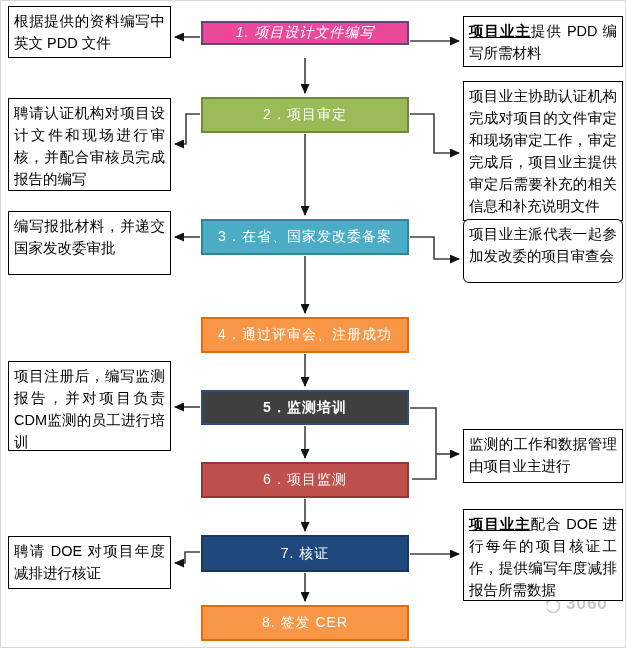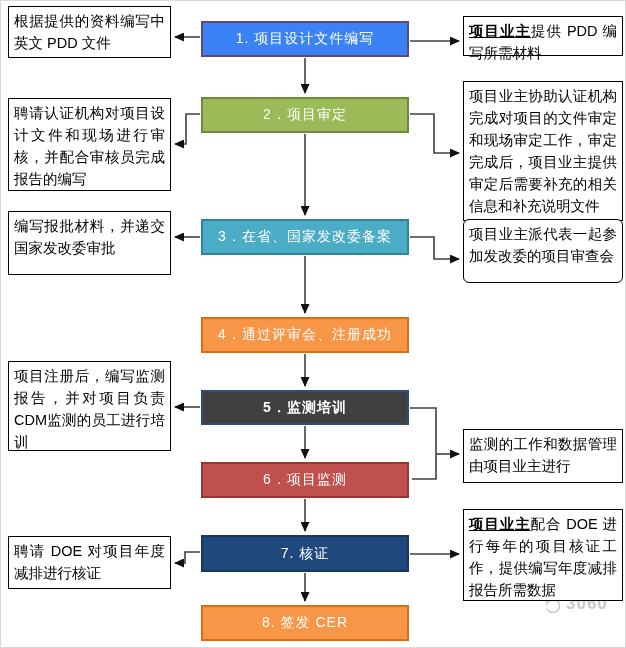--- a/index.html
+++ b/index.html
@@ -18,21 +18,21 @@
   .step{
     position:absolute;left:200px;width:208px;
     box-sizing:border-box;
     border:2px solid;
     color:#ffffff;
     font-size:14px;letter-spacing:1px;
     text-align:center;
     display:flex;align-items:center;justify-content:center;
     z-index:2;
   }
-  .s1{top:20px;height:36px;background:#3b82f6;border-color:#5F497A;}
+  .s1{top:20px;height:24px;background:#ec4899;border-color:#5F497A;font-style:italic;}
   .s2{top:96px;height:36px;background:#9BBB59;border-color:#71893F;}
   .s3{top:218px;height:36px;background:#4BACC6;border-color:#31849B;}
   .s4{top:316px;height:36px;background:#F79646;border-color:#E26B0A;}
   .s5{top:389px;height:35px;background:#404040;border-color:#2E4E79;font-weight:bold;}
   .s6{top:461px;height:36px;background:#C0504D;border-color:#953735;}
   .s7{top:534px;height:37px;background:#1F497D;border-color:#17375E;}
   .s8{top:604px;height:36px;background:#F79646;border-color:#E26B0A;}
 
   .note{
     position:absolute;
@@ -46,21 +46,21 @@
     z-index:2;
   }
   .note b{font-weight:bold;text-decoration:underline;}
   .lnote{left:7px;width:163px;}
   .rnote{left:462px;width:160px;}
   .l1{top:5px;height:52px;}
   .l2{top:97px;height:93px;}
   .l3{top:210px;height:64px;}
   .l4{top:360px;height:90px;}
   .l5{top:535px;height:53px;}
-  .r1{top:15px;height:40px;}
+  .r1{top:15px;height:51px;}
   .r2{top:80px;height:140px;}
   .r3{top:218px;height:64px;border-radius:6px;}
   .r4{top:428px;height:54px;}
   .r5{top:508px;height:92px;}
 
   .watermark{
     position:absolute;left:540px;top:592px;
     display:flex;align-items:center;gap:3px;
     color:#c8c8c8;z-index:1;
   }

